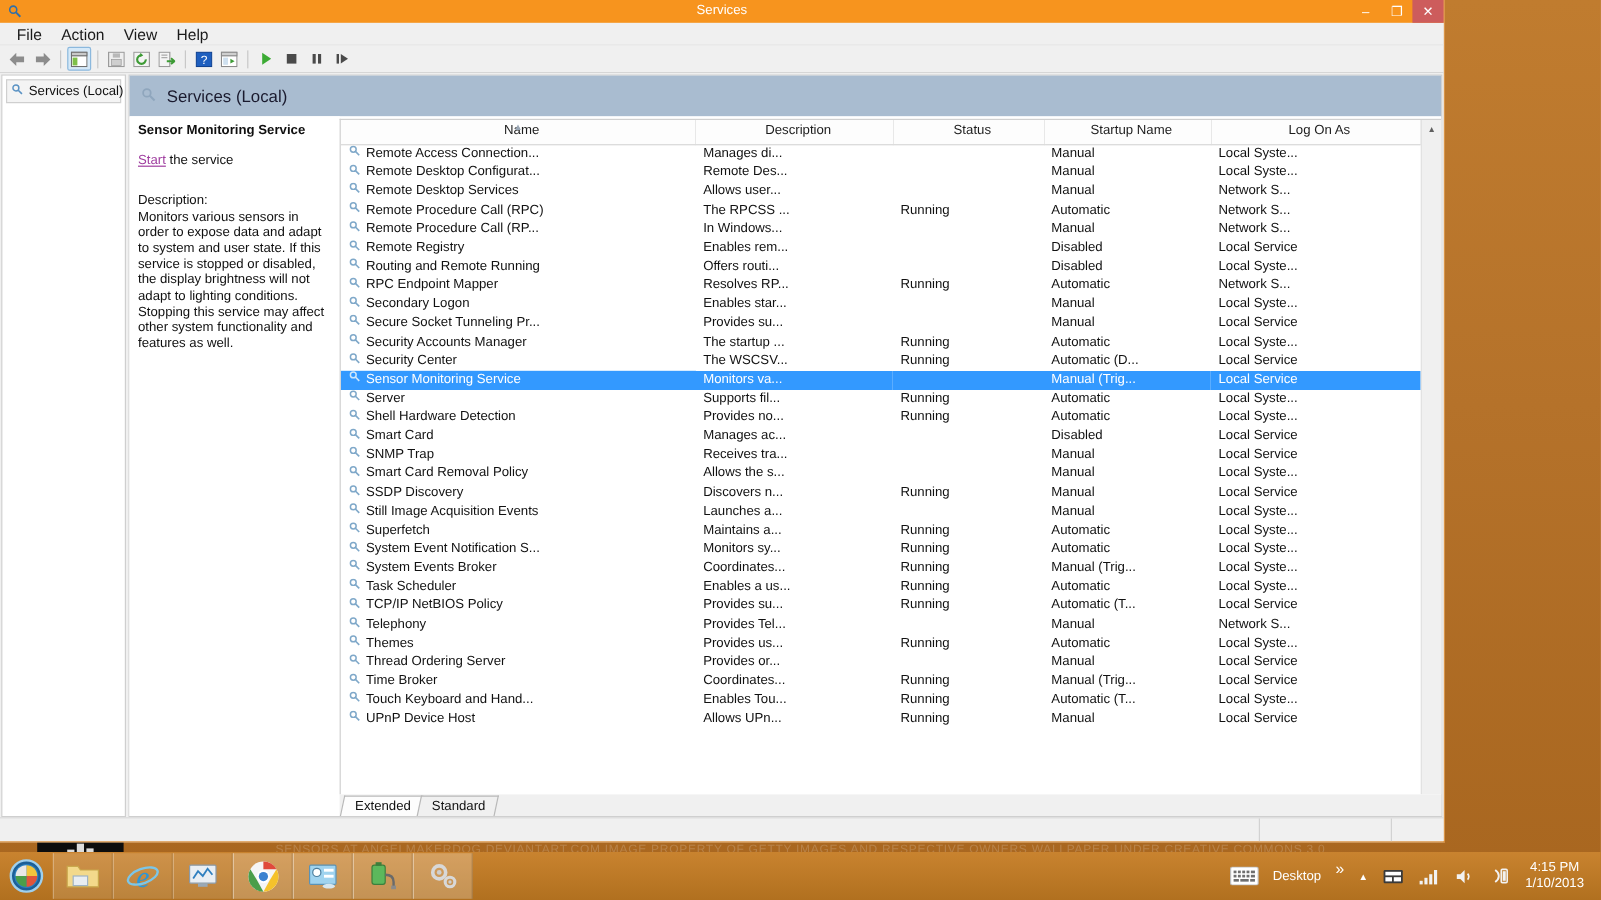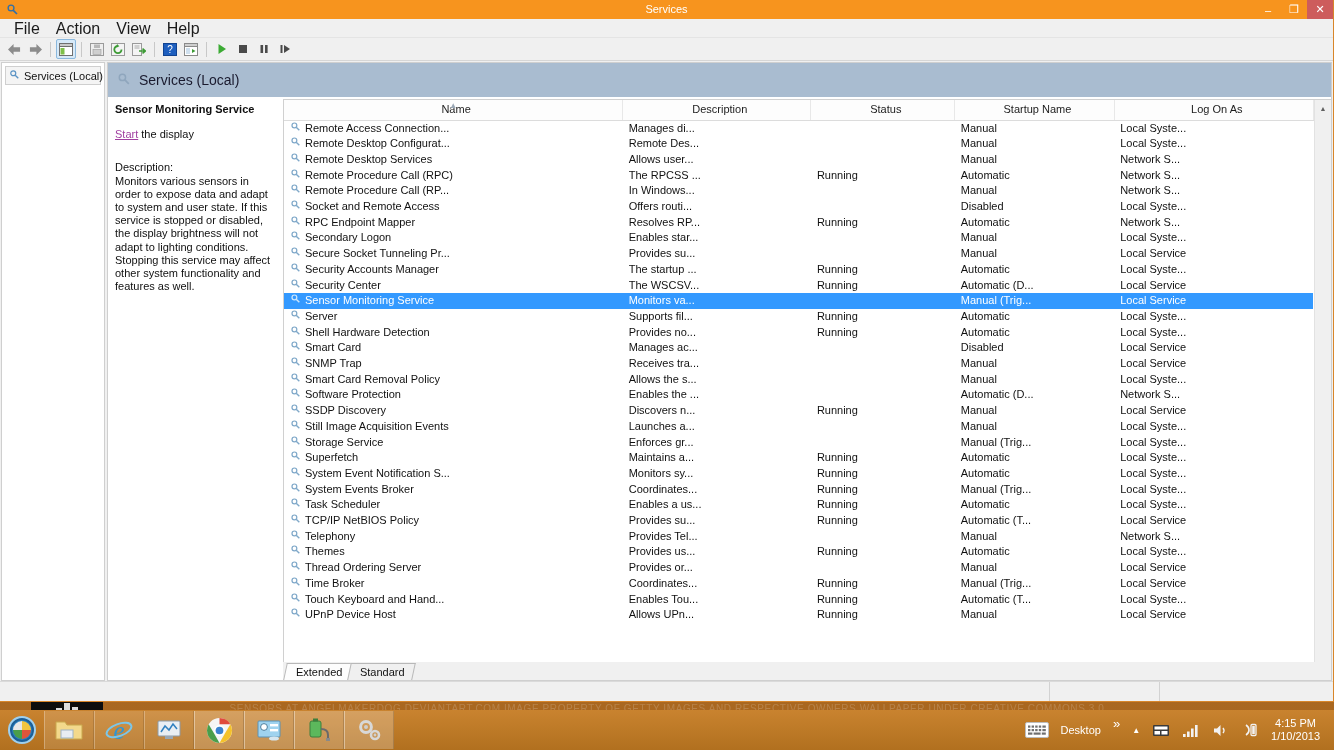--- a/index.html
+++ b/index.html
@@ -27,21 +27,21 @@
   }
   #desktop-gadget {
     position: absolute; left: 31px; top: 698px; width: 72px; height: 22px;
     background: #0d0d0d; border-radius: 4px;
   }
   #desktop-gadget .bars { display:flex; align-items:flex-end; justify-content:center; gap:2px; height:100%; padding-bottom:5px;}
   #desktop-gadget .bars i { display:block; width:6px; background:#dcdcdc; }
 
   
   #window {
-    position: absolute; left: 0; top: 0; width: 1334px; height: 702px;
+    position: absolute; left: 0; top: 0; width: 1204px; height: 702px;
     background: #f0f0f0;
     border: 1px solid #d8862a;
     border-top: none; border-left: none;
     display: flex; flex-direction: column;
   }
 
   
   #titlebar {
     height: 19px; background: #f7941e;
     display: flex; align-items: center; position: relative;
@@ -62,21 +62,21 @@
     justify-content: center; color: #fff; font-size: 11px;
   }
   #titlebar .tb-close { background: #cd5c5c; }
 
   
   #menubar {
     height: 19px; flex: 0 0 19px; background: #f0f0f0;
     display: flex; align-items: center; padding-left: 6px;
     border-bottom: 1px solid #e4e4e4;
   }
-  #menubar .mi { padding: 0 8px; line-height: 19px; font-size: 16px; color: #1a1a1a; }
+  #menubar .mi { padding: 0 8px; line-height: 19px; font-size: 13px; color: #1a1a1a; }
 
   
   #toolbar {
     height: 23px; flex: 0 0 23px; background: #f0f0f0;
     display: flex; align-items: center; padding-left: 4px; gap: 1px;
     border-bottom: 1px solid #d6d6d6;
   }
   .tb-item {
     width: 20px; height: 20px; display: flex; align-items: center;
     justify-content: center; border-radius: 2px;
@@ -363,21 +363,21 @@
           </svg>
         </span>
         <span class="ph-title">Services (Local)</span>
       </div>
 
       <div id="pane-content">
 
         <div id="details">
           <div class="d-title">Sensor Monitoring Service</div>
           <div class="d-action">
-            <a href="#">Start</a><span> the display</span>
+            <a href="#">Start</a><span> the service</span>
           </div>
           <div class="d-desc-label">Description:</div>
           <div class="d-desc">Monitors various sensors in order to expose data and adapt to system and user state.  If this service is stopped or disabled, the display brightness will not adapt to lighting conditions. Stopping this service may affect other system functionality and features as well.</div>
         </div>
 
         <div id="listwrap">
           <div id="listview">
             <div id="lv-main">
               <table>
                 <colgroup>
@@ -464,21 +464,34 @@
                       <td></td>
                       <td>Manual</td>
                       <td>Network S...</td>
                     </tr>
                     <tr>
                       <td class="c-name">
                         <span><svg width="11" height="11" viewBox="0 0 16 16" style="flex:0 0 11px">
                             <circle cx="6.4" cy="6.4" r="3.5" fill="none" stroke="#7fa8c9" stroke-width="1.8"></circle>
                             <line x1="9" y1="9" x2="13.6" y2="13.6" stroke="#7fa8c9" stroke-width="2"></line>
                           </svg></span>
-                        <span>Socket and Remote Access</span>
+                        <span>Remote Registry</span>
+                      </td>
+                      <td>Enables rem...</td>
+                      <td></td>
+                      <td>Disabled</td>
+                      <td>Local Service</td>
+                    </tr>
+                    <tr>
+                      <td class="c-name">
+                        <span><svg width="11" height="11" viewBox="0 0 16 16" style="flex:0 0 11px">
+                            <circle cx="6.4" cy="6.4" r="3.5" fill="none" stroke="#7fa8c9" stroke-width="1.8"></circle>
+                            <line x1="9" y1="9" x2="13.6" y2="13.6" stroke="#7fa8c9" stroke-width="2"></line>
+                          </svg></span>
+                        <span>Routing and Remote Running</span>
                       </td>
                       <td>Offers routi...</td>
                       <td></td>
                       <td>Disabled</td>
                       <td>Local Syste...</td>
                     </tr>
                     <tr>
                       <td class="c-name">
                         <span><svg width="11" height="11" viewBox="0 0 16 16" style="flex:0 0 11px">
                             <circle cx="6.4" cy="6.4" r="3.5" fill="none" stroke="#7fa8c9" stroke-width="1.8"></circle>
@@ -620,64 +633,38 @@
                       <td></td>
                       <td>Manual</td>
                       <td>Local Syste...</td>
                     </tr>
                     <tr>
                       <td class="c-name">
                         <span><svg width="11" height="11" viewBox="0 0 16 16" style="flex:0 0 11px">
                             <circle cx="6.4" cy="6.4" r="3.5" fill="none" stroke="#7fa8c9" stroke-width="1.8"></circle>
                             <line x1="9" y1="9" x2="13.6" y2="13.6" stroke="#7fa8c9" stroke-width="2"></line>
                           </svg></span>
-                        <span>Software Protection</span>
-                      </td>
-                      <td>Enables the ...</td>
-                      <td></td>
-                      <td>Automatic (D...</td>
-                      <td>Network S...</td>
-                    </tr>
-                    <tr>
-                      <td class="c-name">
-                        <span><svg width="11" height="11" viewBox="0 0 16 16" style="flex:0 0 11px">
-                            <circle cx="6.4" cy="6.4" r="3.5" fill="none" stroke="#7fa8c9" stroke-width="1.8"></circle>
-                            <line x1="9" y1="9" x2="13.6" y2="13.6" stroke="#7fa8c9" stroke-width="2"></line>
-                          </svg></span>
                         <span>SSDP Discovery</span>
                       </td>
                       <td>Discovers n...</td>
                       <td>Running</td>
                       <td>Manual</td>
                       <td>Local Service</td>
                     </tr>
                     <tr>
                       <td class="c-name">
                         <span><svg width="11" height="11" viewBox="0 0 16 16" style="flex:0 0 11px">
                             <circle cx="6.4" cy="6.4" r="3.5" fill="none" stroke="#7fa8c9" stroke-width="1.8"></circle>
                             <line x1="9" y1="9" x2="13.6" y2="13.6" stroke="#7fa8c9" stroke-width="2"></line>
                           </svg></span>
                         <span>Still Image Acquisition Events</span>
                       </td>
                       <td>Launches a...</td>
                       <td></td>
                       <td>Manual</td>
-                      <td>Local Syste...</td>
-                    </tr>
-                    <tr>
-                      <td class="c-name">
-                        <span><svg width="11" height="11" viewBox="0 0 16 16" style="flex:0 0 11px">
-                            <circle cx="6.4" cy="6.4" r="3.5" fill="none" stroke="#7fa8c9" stroke-width="1.8"></circle>
-                            <line x1="9" y1="9" x2="13.6" y2="13.6" stroke="#7fa8c9" stroke-width="2"></line>
-                          </svg></span>
-                        <span>Storage Service</span>
-                      </td>
-                      <td>Enforces gr...</td>
-                      <td></td>
-                      <td>Manual (Trig...</td>
                       <td>Local Syste...</td>
                     </tr>
                     <tr>
                       <td class="c-name">
                         <span><svg width="11" height="11" viewBox="0 0 16 16" style="flex:0 0 11px">
                             <circle cx="6.4" cy="6.4" r="3.5" fill="none" stroke="#7fa8c9" stroke-width="1.8"></circle>
                             <line x1="9" y1="9" x2="13.6" y2="13.6" stroke="#7fa8c9" stroke-width="2"></line>
                           </svg></span>
                         <span>Superfetch</span>
                       </td>

